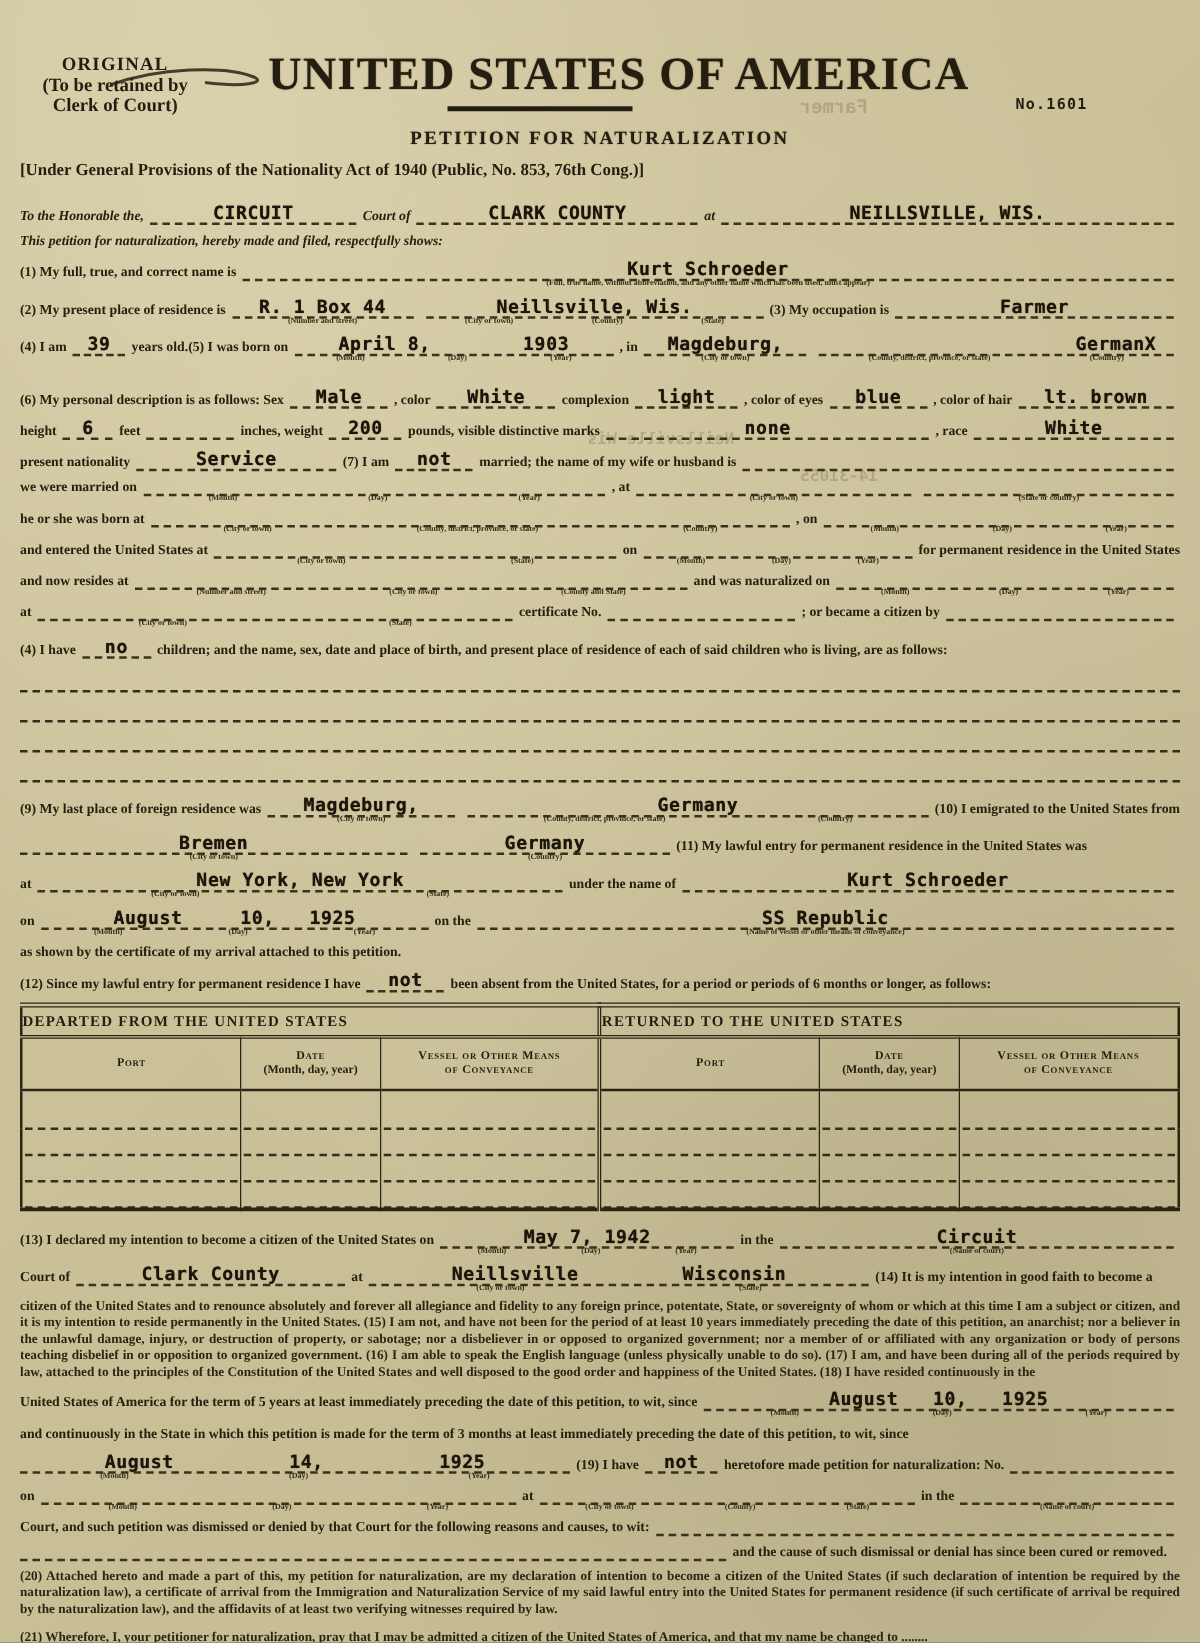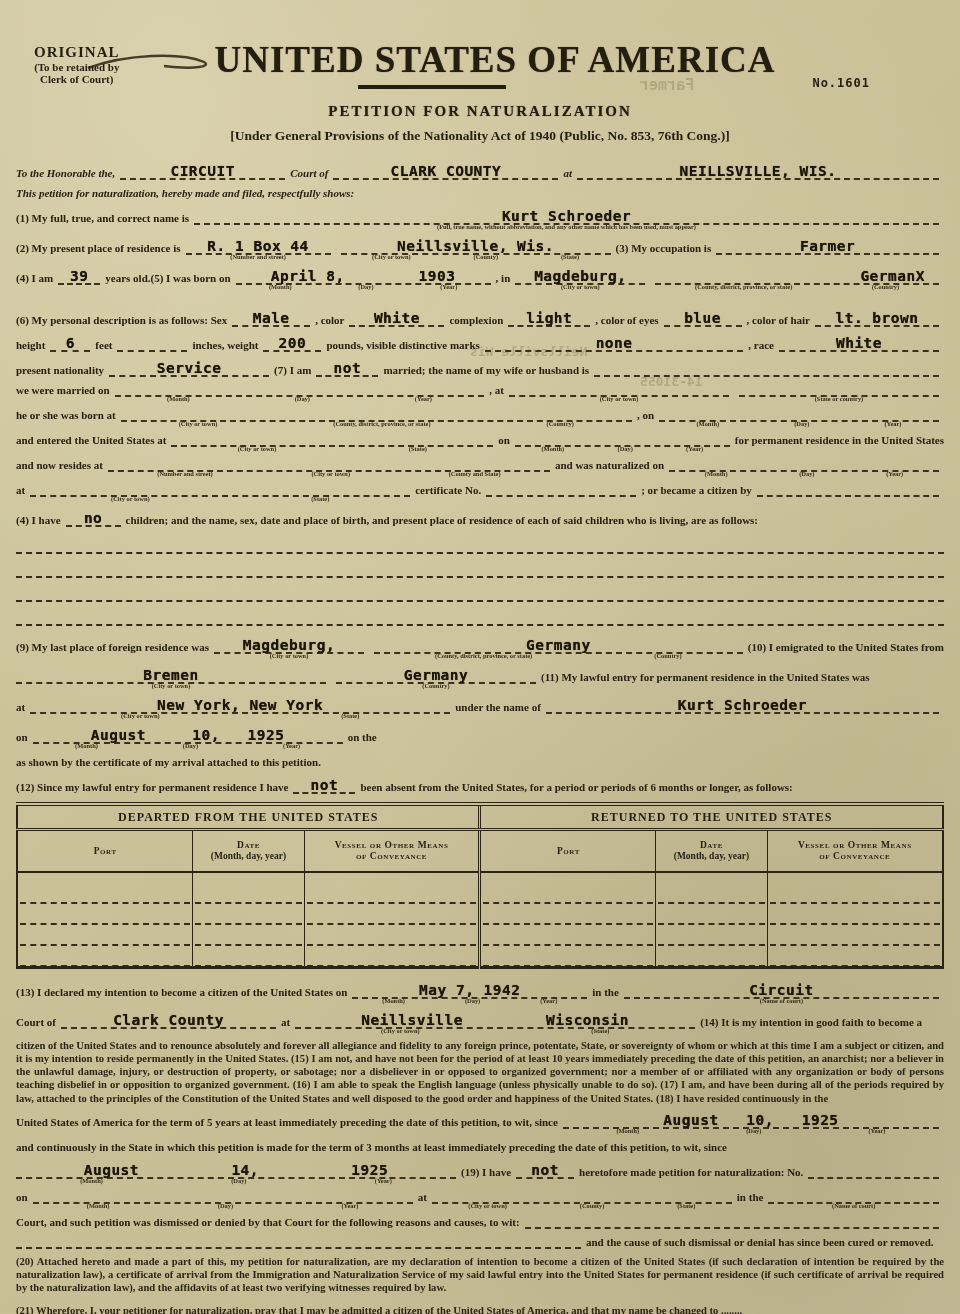--- a/index.html
+++ b/index.html
@@ -7,47 +7,47 @@
     background:
       radial-gradient(ellipse at 18% 8%, rgba(255,250,220,.25), rgba(0,0,0,0) 40%),
       radial-gradient(ellipse at 85% 90%, rgba(90,80,40,.18), rgba(0,0,0,0) 45%),
       radial-gradient(ellipse at 60% 40%, rgba(255,252,230,.10), rgba(0,0,0,0) 60%),
       linear-gradient(135deg,#cec59f 0%,#ccc29a 35%,#c7bd95 70%,#cfc6a1 100%);
     color:#241e10;font-family:"Liberation Serif",serif;}
   .sheet{position:relative;padding:30px 16px 0 16px;}
   
   .stamp{position:absolute;left:34px;top:44px;text-align:center;font-weight:700;line-height:1.1;}
   .stamp .s1{font-size:15px;letter-spacing:1px;}
-  .stamp .s2{font-size:11px;}
+  .stamp .s2{font-size:15px;}
   .penmark{position:absolute;left:86px;top:50px;pointer-events:none;}
   .title{font-size:37px;font-weight:700;text-align:center;letter-spacing:1px;margin:8px 0 0 30px;
     font-family:"Liberation Serif",serif;text-shadow:0 0 1px rgba(20,16,6,.7);}
   .titlebar{width:148px;height:4px;background:#241e10;margin:4px auto 0 auto;transform:translateX(-48px);}
   .docno{position:absolute;right:90px;top:76px;font-family:"DejaVu Sans Mono",monospace;font-weight:700;font-size:12px;letter-spacing:1px;}
   .subtitle{font-size:15px;font-weight:700;text-align:center;letter-spacing:2px;margin-top:14px;text-shadow:0 0 1px rgba(20,16,6,.6);}
-  .actline{font-size:13.5px;font-weight:700;text-align:center;margin-top:8px;}
+  .actline{font-size:13.5px;font-weight:700;margin-top:8px;}
   
   .row{display:flex;align-items:flex-end;margin-bottom:5px;min-height:15px;}
   .row.sub8{margin-bottom:10px;}
   .lbl{white-space:nowrap;font-size:11px;font-weight:700;color:#27200f;padding-bottom:1px;}
   .ital{font-style:italic;}
   .fill{position:relative;display:inline-block;border-bottom:2px dashed #3a321c;text-align:center;margin:0 5px;min-height:13px;}
   .fill.tr{text-align:right;padding-right:14px;}
   .typed{font-family:"DejaVu Sans Mono",monospace;font-weight:700;font-size:13.5px;color:#1b150a;
     letter-spacing:.5px;white-space:pre;position:relative;top:2px;text-shadow:0 0 .7px rgba(27,21,10,.85);line-height:1;}
   .typed.big{font-size:14.5px;}
   .subs{position:absolute;top:100%;left:0;right:0;display:flex;justify-content:space-around;pointer-events:none;margin-top:1px;}
   .subs span{font-family:"Liberation Serif",serif;font-weight:700;font-size:6.4px;color:#332b16;white-space:nowrap;line-height:1;}
   .blankline{border-bottom:2.5px dashed #342d18;height:20px;margin:0 0 2px 0;}
   .para{font-size:10.6px;font-weight:700;color:#2c2514;text-align:justify;line-height:1.24;margin:6px 0 4px 0;}
   
   .ustable{width:100%;border-collapse:collapse;margin:8px 0 10px 0;border:2px solid #2b2414;border-top:4px double #2b2414;border-bottom:3px solid #2b2414;}
   .ustable th,.ustable td{border-left:1.5px solid #2b2414;padding:0;}
   .ustable .mid{border-left:3px double #2b2414;}
-  .gtitle{font-size:12px;font-weight:700;text-align:center;letter-spacing:1px;border-bottom:3px double #2b2414;height:22px;}
+  .gtitle{font-size:12px;font-weight:700;text-align:left;letter-spacing:1px;border-bottom:3px double #2b2414;height:22px;}
   .chead{font-size:9.5px;font-weight:700;text-align:center;line-height:1.15;border-bottom:2px solid #2b2414;height:40px;vertical-align:middle;}
   .sc{font-variant:small-caps;letter-spacing:.6px;}
   .cell{height:21px;}
   .cell .dash{border-bottom:2px dashed #342d18;height:100%;margin:0 2px;}
   .cell.first{height:30px;}
   
   .ghost{position:absolute;transform:scaleX(-1);opacity:.30;color:#6d6343;font-family:"DejaVu Sans Mono",monospace;
     font-weight:700;filter:blur(.5px);pointer-events:none;}
   .g1{left:640px;top:76px;font-size:15px;}
   .g2{left:470px;top:344px;font-size:13px;}
@@ -340,20 +340,26 @@
       <span class="lbl">on</span>
       <span class="fill" style="width:310px;">
         <span class="typed big">August     10,   1925</span>
         <span class="subs">
             <span>(Month)</span>
             <span>(Day)</span>
             <span>(Year)</span>
           </span>
       </span>
       <span class="lbl">on the</span>
+      <span class="fill" style="flex:1;">
+        <span class="typed big">SS Republic</span>
+        <span class="subs">
+            <span>(Name of vessel or other means of conveyance)</span>
+          </span>
+      </span>
     </div>
     <div class="row">
       <span class="lbl">as shown by the certificate of my arrival attached to this petition.</span>
     </div>
 
     <div class="row" style="margin-top:4px;">
       <span class="lbl">(12) Since my lawful entry for permanent residence I have</span>
       <span class="fill" style="width:62px;"><span class="typed big">not</span></span>
       <span class="lbl" style="white-space:normal;flex:1;">been absent from the United States, for a period or periods of 6 months or longer, as follows:</span>
     </div>

